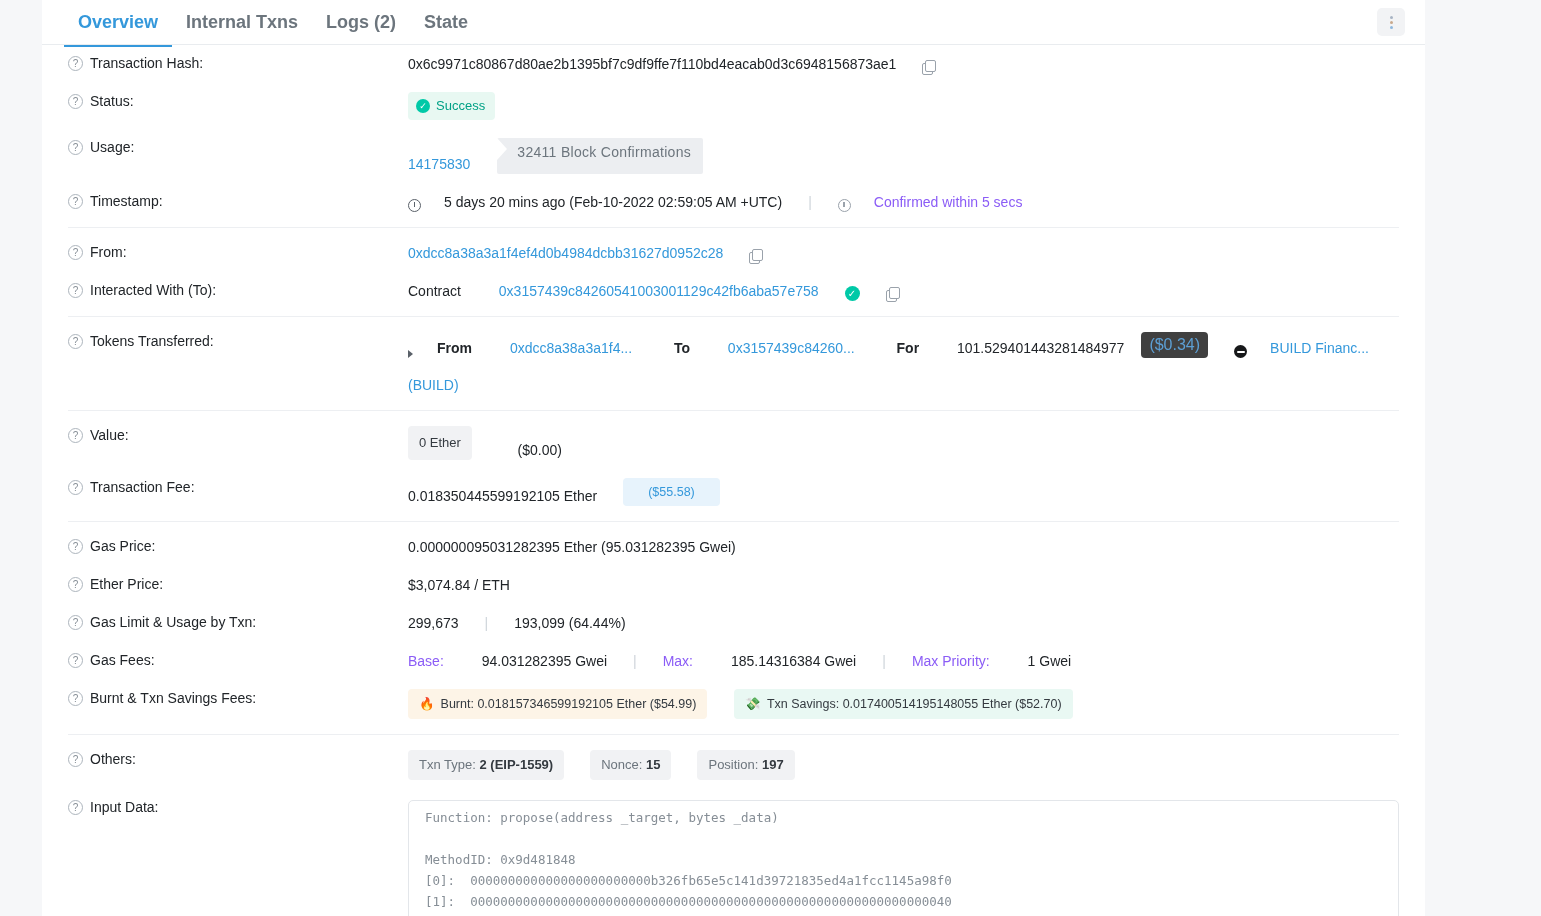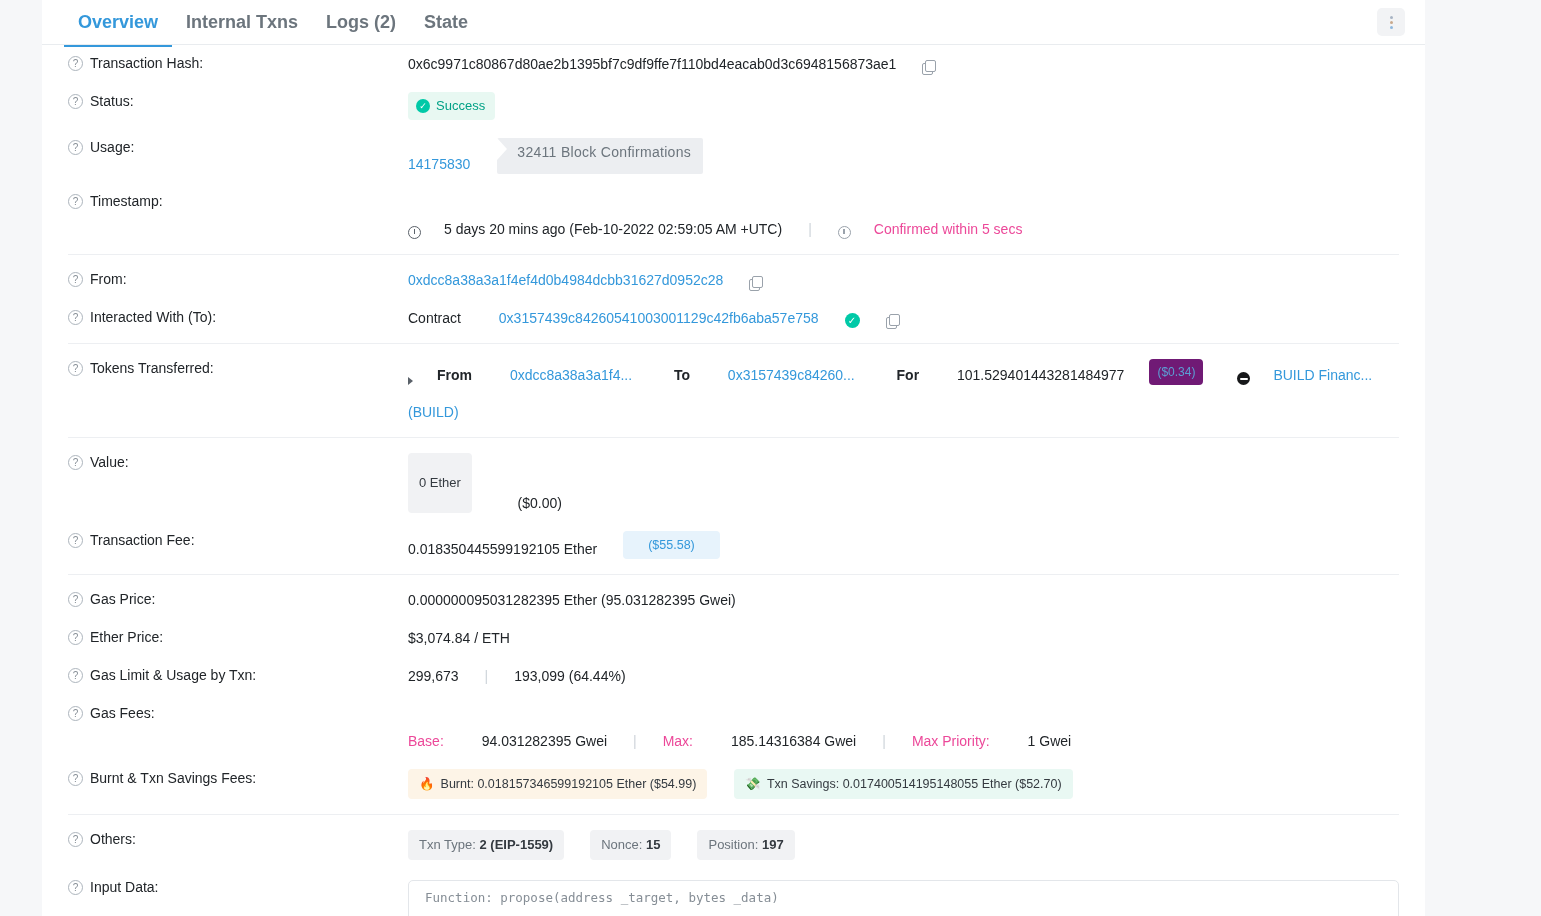--- a/index.html
+++ b/index.html
@@ -203,40 +203,40 @@
     left: 0; top: 0;
     border-top: 11px solid transparent;
     border-bottom: 11px solid transparent;
     border-left: 10px solid #ffffff;
   }
   .grey-pill {
     display: inline-block;
     background: #f1f2f4;
     color: #343a40;
     font-size: 13px;
-    padding: 20px 11px;
+    padding: 7px 11px;
     border-radius: 4px;
   }
   .blue-pill {
     display: inline-block;
     background: #e7f3fc;
     color: #3498db;
     font-size: 12.5px;
     padding: 4px 25px;
     border-radius: 4px;
     margin-left: 9px;
   }
   .blue-pill-sm {
     display: inline-block;
-    background: #701a75;
+    background: #404040;
     color: #5c9fd4;
-    font-size: 12px;
+    font-size: 16px;
     padding: 3px 8px;
     border-radius: 4px;
-    margin: 0 8px;
+    margin: 0 0;
   }
   .others-pill {
     display: inline-block;
     background: #f1f2f4;
     color: #6c757d;
     font-size: 13px;
     padding: 5px 11px;
     border-radius: 4px;
     margin-right: 9px;
   }
@@ -270,21 +270,21 @@
   .clock::after {
     content: "";
     position: absolute;
     left: 4.6px; top: 2px;
     width: 1.3px; height: 4.5px;
     background: #5a6169;
   }
   .clock.grey { border-color: #9aa2ab; }
   .clock.grey::after { background: #9aa2ab; }
   .sep { color: #ced4da; margin: 0 9px; }
-  .muted { color: #ec4899; margin-top: 27px; }
+  .muted { color: #8b5cf6; }
   .dark { color: #212529; }
 
   
   .tok-caret {
     display: inline-block;
     width: 0; height: 0;
     border-top: 4px solid transparent;
     border-bottom: 4px solid transparent;
     border-left: 5px solid #5a6169;
     margin-right: 7px;

